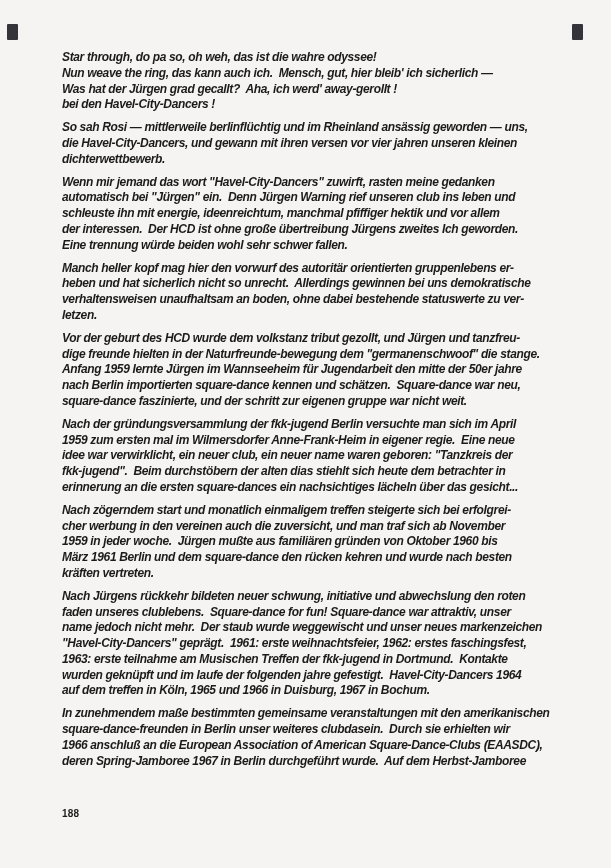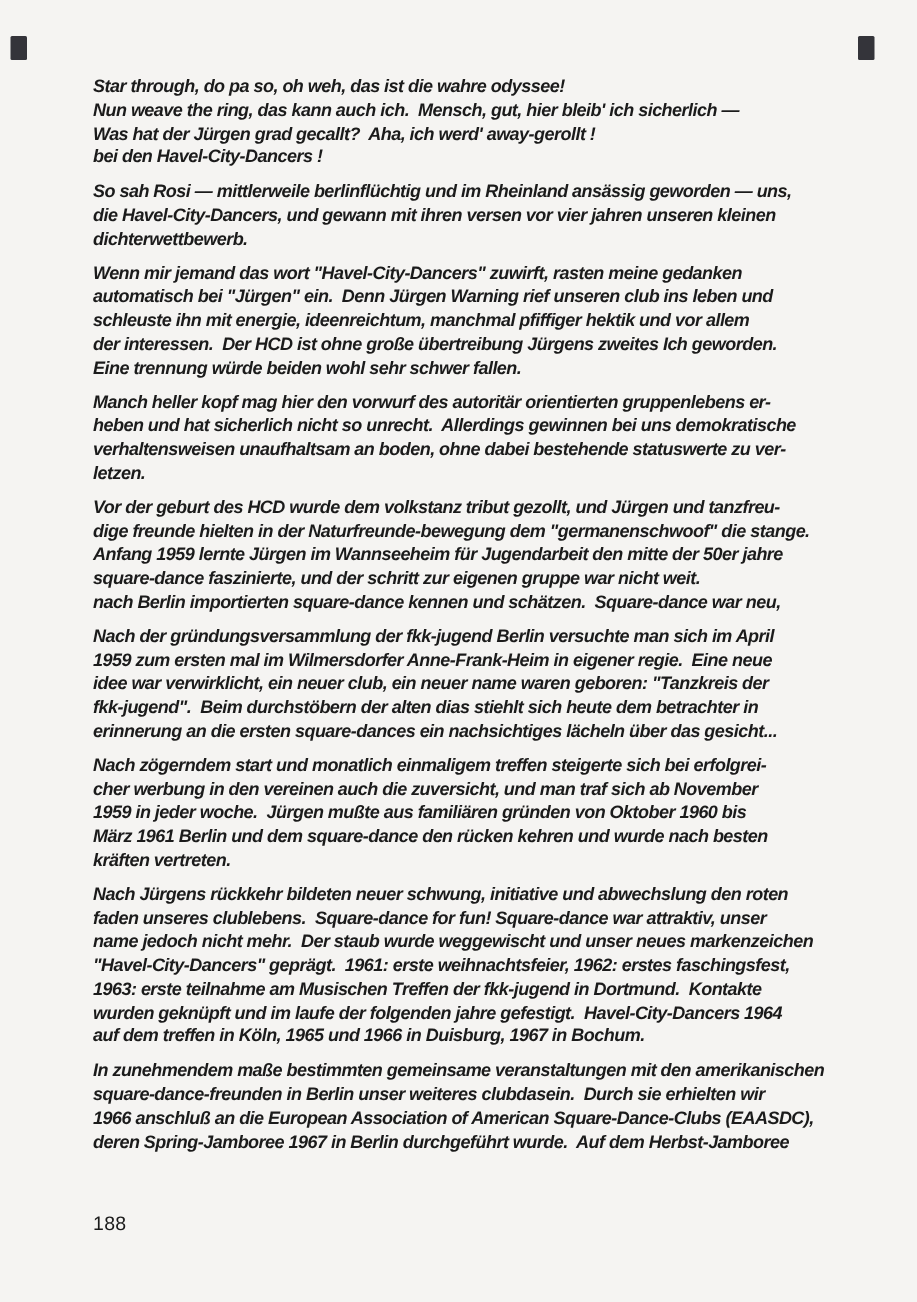--- a/index.html
+++ b/index.html
@@ -35,22 +35,22 @@
     letter-spacing: -0.35px;
     font-style: italic;
   }
   .para { margin: 0 0 7px 0; }
   .line { white-space: pre; }
   .page-number {
     position: absolute;
     left: 62px;
     top: 808px;
     color: var(--ink, #1b1b1b);
-    font-size: 13px;
-    font-weight: normal;
+    font-size: 10px;
+    font-weight: bold;
     letter-spacing: 0.2px;
   }
 </style>
 </head>
 <body>
 
 <div style="position:absolute; inset:0;">
   <div class="scan-mark left"></div>
   <div class="scan-mark right"></div>
 
@@ -76,22 +76,22 @@
       <div class="para">
         <div class="line">Manch heller kopf mag hier den vorwurf des autoritär orientierten gruppenlebens er-</div>
         <div class="line">heben und hat sicherlich nicht so unrecht.  Allerdings gewinnen bei uns demokratische</div>
         <div class="line">verhaltensweisen unaufhaltsam an boden, ohne dabei bestehende statuswerte zu ver-</div>
         <div class="line">letzen.</div>
       </div>
       <div class="para">
         <div class="line">Vor der geburt des HCD wurde dem volkstanz tribut gezollt, und Jürgen und tanzfreu-</div>
         <div class="line">dige freunde hielten in der Naturfreunde-bewegung dem "germanenschwoof" die stange.</div>
         <div class="line">Anfang 1959 lernte Jürgen im Wannseeheim für Jugendarbeit den mitte der 50er jahre</div>
+        <div class="line">nach Berlin importierten square-dance kennen und schätzen.  Square-dance war neu,</div>
         <div class="line">square-dance faszinierte, und der schritt zur eigenen gruppe war nicht weit.</div>
-        <div class="line">nach Berlin importierten square-dance kennen und schätzen.  Square-dance war neu,</div>
       </div>
       <div class="para">
         <div class="line">Nach der gründungsversammlung der fkk-jugend Berlin versuchte man sich im April</div>
         <div class="line">1959 zum ersten mal im Wilmersdorfer Anne-Frank-Heim in eigener regie.  Eine neue</div>
         <div class="line">idee war verwirklicht, ein neuer club, ein neuer name waren geboren: "Tanzkreis der</div>
         <div class="line">fkk-jugend".  Beim durchstöbern der alten dias stiehlt sich heute dem betrachter in</div>
         <div class="line">erinnerung an die ersten square-dances ein nachsichtiges lächeln über das gesicht...</div>
       </div>
       <div class="para">
         <div class="line">Nach zögerndem start und monatlich einmaligem treffen steigerte sich bei erfolgrei-</div>

